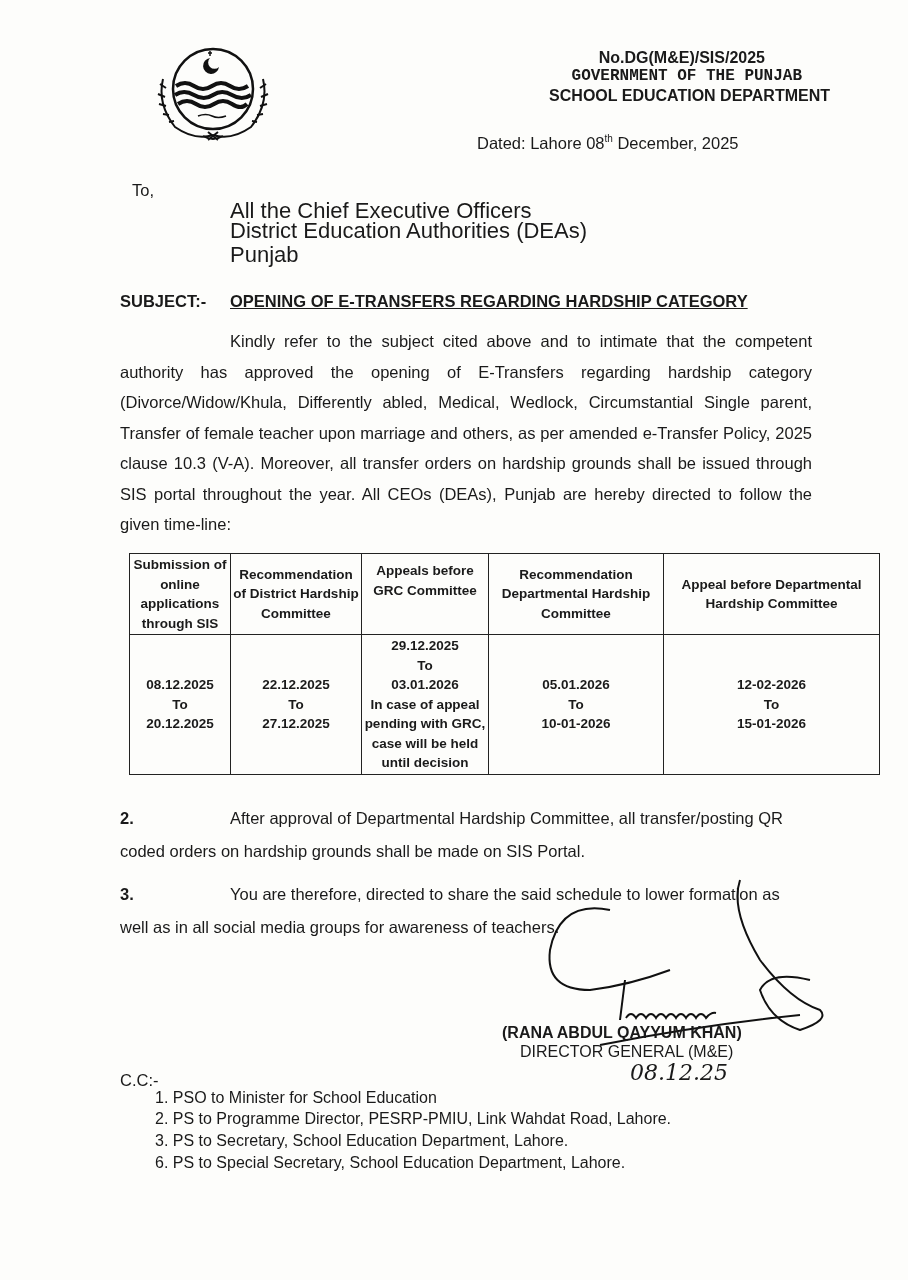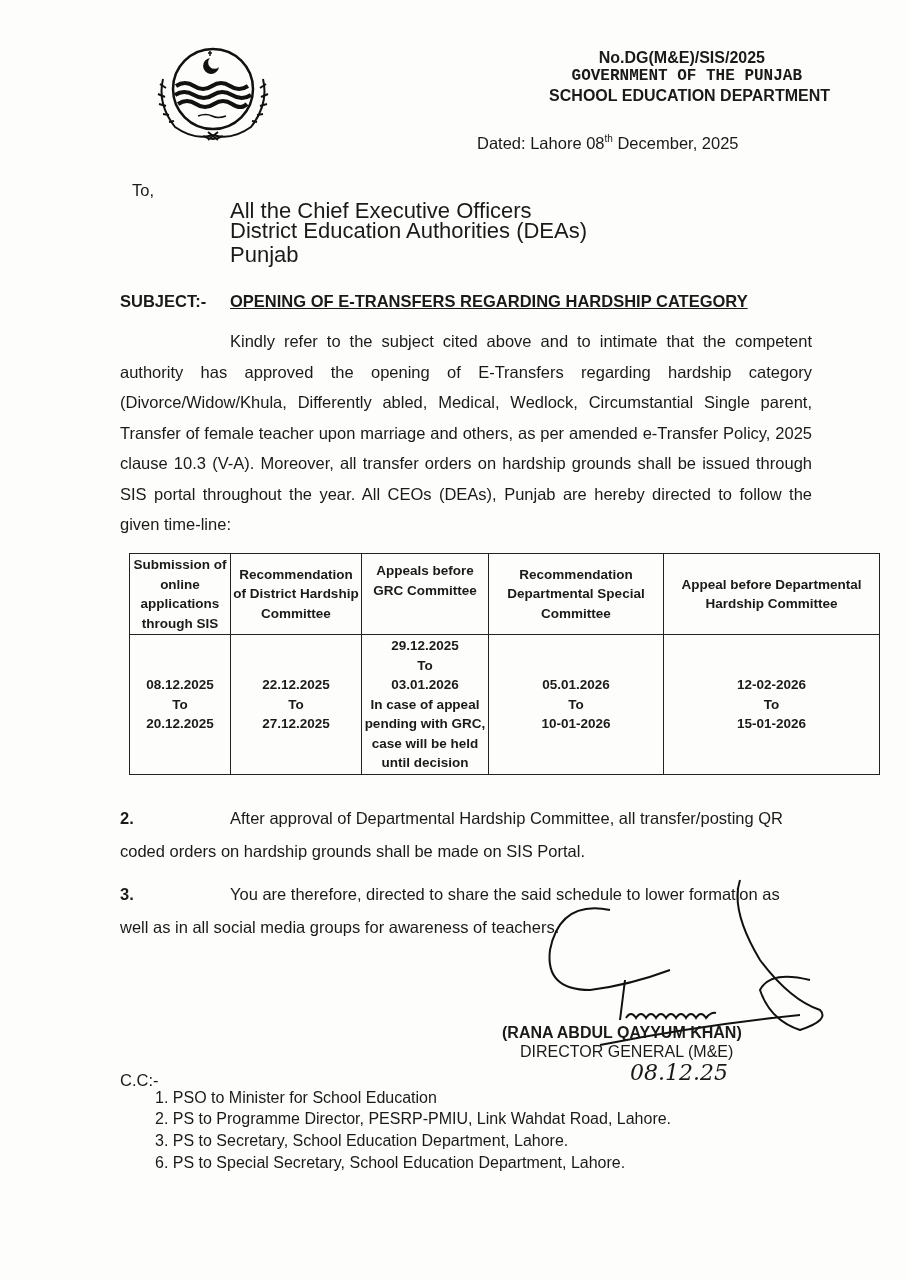--- a/index.html
+++ b/index.html
@@ -74,21 +74,21 @@
 </div>
 
 <div id="body-para" class="abs">Kindly refer to the subject cited above and to intimate that the competent authority has approved the opening of E-Transfers regarding hardship category (Divorce/Widow/Khula, Differently abled, Medical, Wedlock, Circumstantial Single parent, Transfer of female teacher upon marriage and others, as per amended e-Transfer Policy, 2025 clause 10.3 (V-A). Moreover, all transfer orders on hardship grounds shall be issued through SIS portal throughout the year. All CEOs (DEAs), Punjab are hereby directed to follow the given time-line:</div>
 
 <table id="schedule" class="abs">
   <thead>
     <tr>
       <th style="width:96px">Submission of online applications through SIS</th>
       <th style="width:126px">Recommendation of District Hardship Committee</th>
       <th style="width:122px">Appeals before GRC Committee</th>
-      <th style="width:170px">Recommendation Departmental Special Committee</th>
+      <th style="width:170px">Recommendation Departmental Hardship Committee</th>
       <th>Appeal before Departmental Hardship Committee</th>
     </tr>
   </thead>
   <tbody>
     <tr>
       <td>
         <div>08.12.2025</div>
         <div>To</div>
         <div>20.12.2025</div>
       </td>

